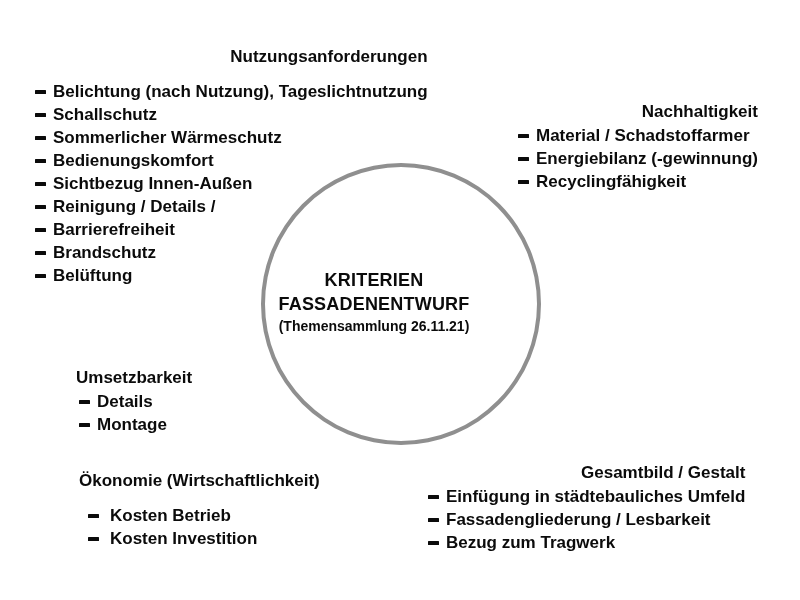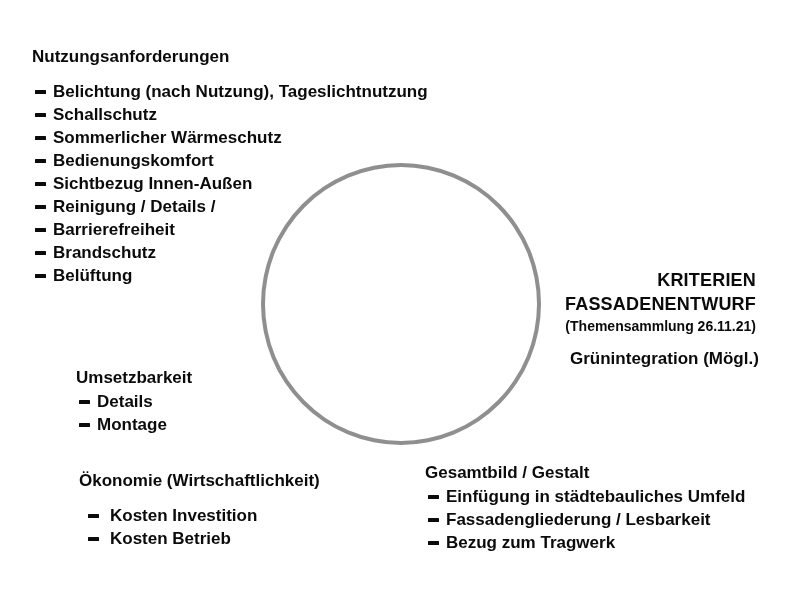--- a/index.html
+++ b/index.html
@@ -16,41 +16,41 @@
   .circle {
     position:absolute;
     left:261px; top:163px;
     width:272px; height:274px;      
     border:4px solid #8f8f8f;
     border-radius:50%;
     background:transparent;
   }
   .center-text {
     position:absolute;
-    left:8px; top:268px; width:748px;
-    text-align:right;
+    left:0; top:268px; width:748px;
+    text-align:center;
   }
   .center-title {
     font-size:18px;
     line-height:24px;
     letter-spacing:0.2px;
     white-space:nowrap;
   }
   .center-subtitle {
     font-size:14px;
     line-height:21px;
     white-space:nowrap;
   }
   
   .group {
     position:absolute;
     font-size:17px;
     line-height:23px;
   }
-  .group-heading { white-space:nowrap; }
+  .group-heading { white-space:nowrap;text-align:right; }
   .items { margin-top:1px; }
   .item { display:flex; white-space:nowrap; }
   .dash {
     flex:0 0 11px;
     width:11px; height:3.5px;
     background:#0b0b0b;
     border-radius:0.5px;
     margin:10px 7px 0 3px;
   }
   .g-nutzung        { left:32px;  top:45px;  }
@@ -110,49 +110,63 @@
           <span class="dash"></span>
           <span>Brandschutz</span>
         </div>
       <div class="item">
           <span class="dash"></span>
           <span>Belüftung</span>
         </div>
     </div>
   </div>
 
+  <div class="group g-nachhaltigkeit">
+    <div class="group-heading">Nachhaltigkeit</div>
+    <div class="items">
+      <div class="item">
+          <span class="dash"></span>
+          <span>Material / Schadstoffarmer</span>
+        </div>
+      <div class="item">
+          <span class="dash"></span>
+          <span>Energiebilanz (-gewinnung)</span>
+        </div>
+      <div class="item">
+          <span class="dash"></span>
+          <span>Recyclingfähigkeit</span>
+        </div>
+    </div>
+  </div>
 
   <div class="group g-umsetzbarkeit">
     <div class="group-heading">Umsetzbarkeit</div>
     <div class="items">
       <div class="item">
           <span class="dash"></span>
           <span>Details</span>
         </div>
       <div class="item">
           <span class="dash"></span>
           <span>Montage</span>
         </div>
     </div>
   </div>
 
-  <div class="group g-gruen">
-    <div class="group-heading">Grünintegration (Mögl.)</div>
-  </div>
 
   <div class="group g-oekonomie">
     <div class="group-heading">Ökonomie (Wirtschaftlichkeit)</div>
     <div class="items">
       <div class="item">
           <span class="dash"></span>
-          <span>Kosten Investition</span>
+          <span>Kosten Betrieb</span>
         </div>
       <div class="item">
           <span class="dash"></span>
-          <span>Kosten Betrieb</span>
+          <span>Kosten Investition</span>
         </div>
     </div>
   </div>
 
   <div class="group g-gesamtbild">
     <div class="group-heading">Gesamtbild / Gestalt</div>
     <div class="items">
       <div class="item">
           <span class="dash"></span>
           <span>Einfügung in städtebauliches Umfeld</span>

